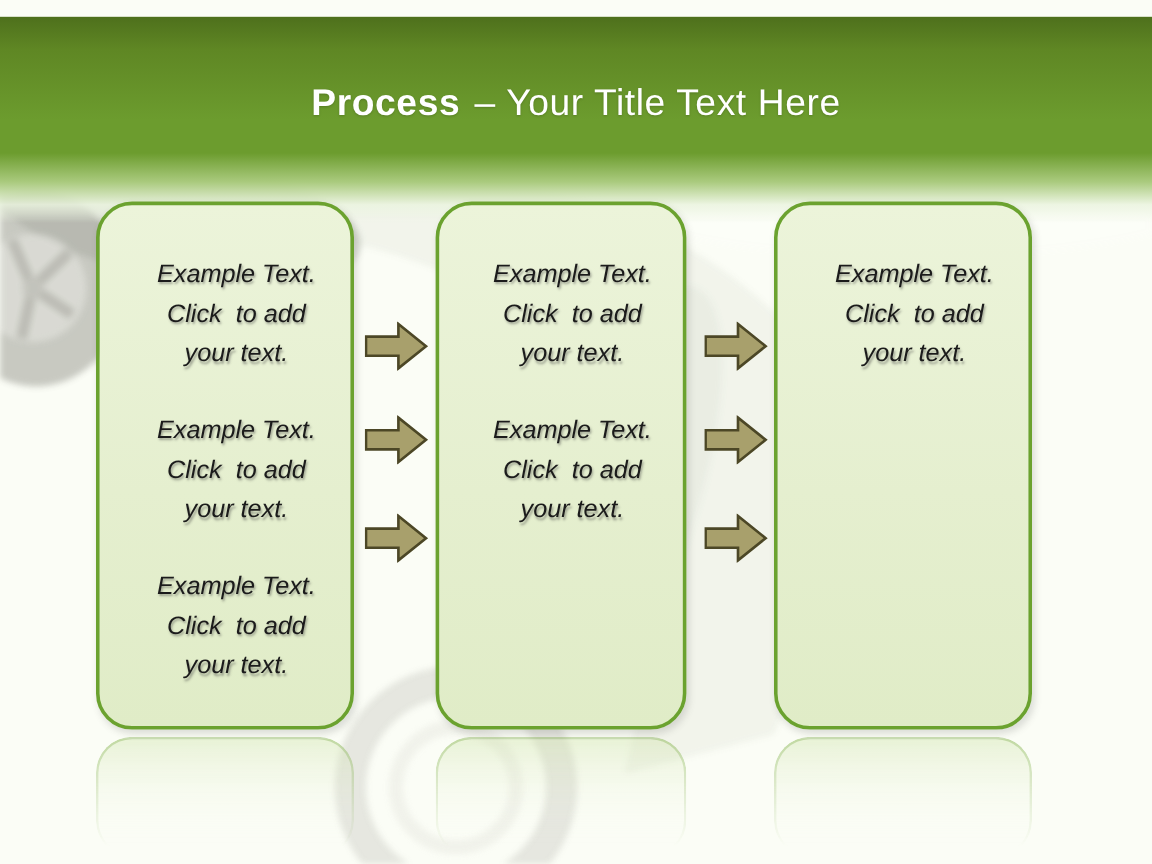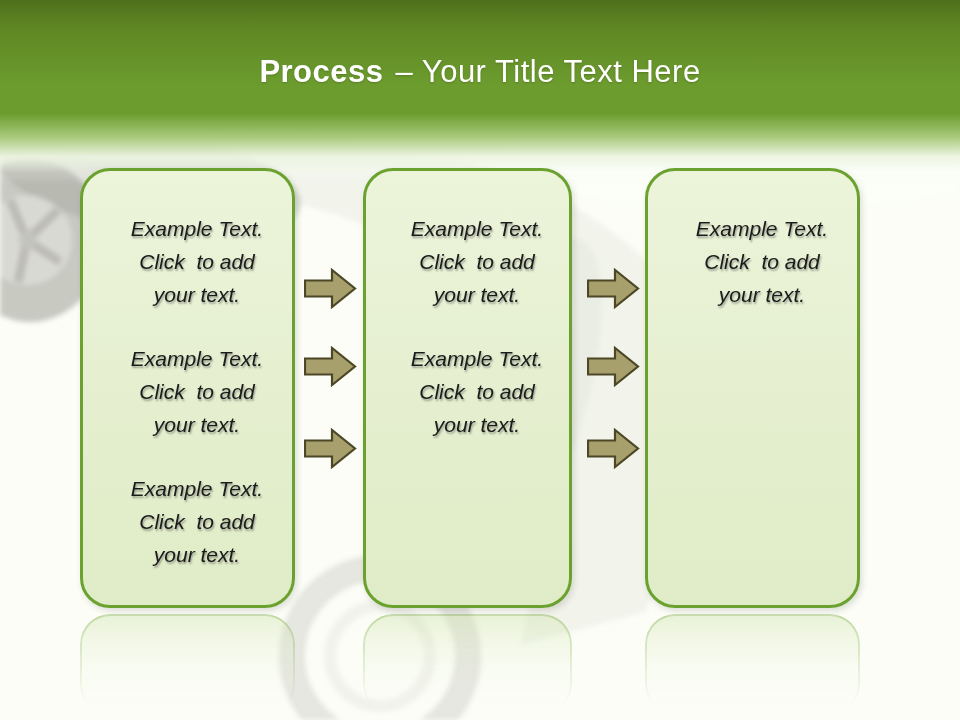--- a/index.html
+++ b/index.html
@@ -30,21 +30,21 @@
     position: absolute; inset: 0; z-index: 1;
     pointer-events: none;
     -webkit-mask-image: linear-gradient(180deg, transparent 125px, #000 185px);
     mask-image: linear-gradient(180deg, transparent 125px, #000 185px);
     filter: blur(2.5px);
     opacity: 0.85;
   }
 
   
   .header {
-    position: absolute; left: 0; top: 0; z-index: 2;
+    position: absolute; left: 0; top: 14px; z-index: 2;
     width: 960px; height: 172px;
     background: linear-gradient(180deg,
       var(--header-top) 0%,
       #5f8724 16%,
       var(--header-main) 50%,
       var(--header-main) 66%,
       rgba(166,200,120,0.95) 80%,
       rgba(233,243,221,0.80) 91%,
       rgba(251,253,246,0) 100%);
   }

